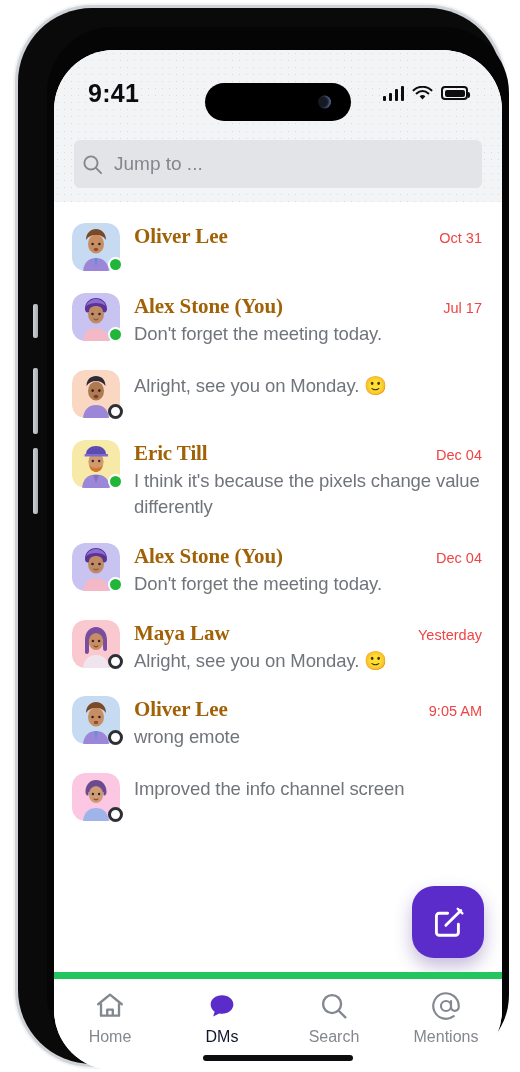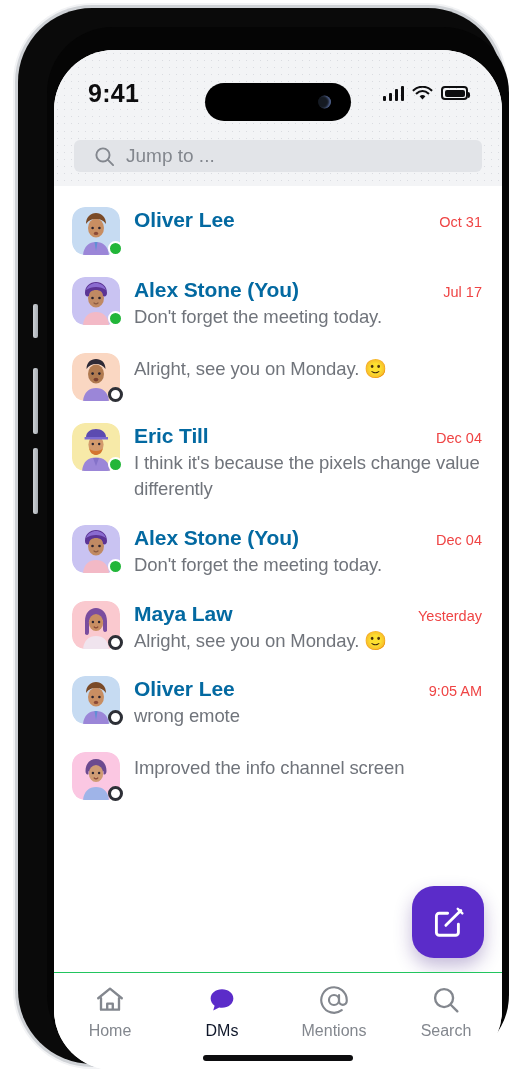--- a/index.html
+++ b/index.html
@@ -71,51 +71,51 @@
   }
   .header-top { display:flex; align-items:center; justify-content:space-between;
     padding:0 2px 0 4px; height:56px; }
   .page-title { font-size:24px; font-weight:700; color:#2b2d31; letter-spacing:-.2px; }
   .me-avatar { position:relative; width:46px; height:46px; border-radius:13px;
     overflow:hidden; }
   .me-dot { position:absolute; right:-2px; bottom:-2px; width:15px; height:15px;
     border-radius:50%; background:#22b639; border:2.5px solid #f3f4f6; }
 
   .search {
-    margin-top:8px; height:32px; border-radius:6px; background:#e2e4e8;
-    display:flex; align-items:center; gap:11px; padding:0 20px;
+    margin-top:8px; height:48px; border-radius:6px; background:#e2e4e8;
+    display:flex; align-items:center; gap:11px; padding:0 8px;
   }
   .search-ph { font-size:19px; color:#83878e; }
 
   
   .list { flex:1 1 auto; background:#fff; overflow:hidden; position:relative;
     padding-top:10px; }
   .row { display:flex; gap:14px; padding:11px 20px 11px 18px; }
   .av-wrap { position:relative; flex:0 0 48px; width:48px; height:48px; }
   .avatar { width:48px; height:48px; border-radius:13px; overflow:hidden; display:block; }
   .dot { position:absolute; right:-3px; bottom:-1px; width:15px; height:15px;
     border-radius:50%; border:2.5px solid #fff; }
   .dot.online { background:#22b639; }
   .dot.offline { background:#fff; border:3px solid #2d2f36; }
   .row-body { flex:1 1 auto; min-width:0; padding-top:1px; }
   .row-head { display:flex; align-items:baseline; justify-content:space-between; gap:10px; }
-  .name { font-size:21px; font-weight:600; color:#0369a1; letter-spacing:-.1px;
-    white-space:nowrap; }
+  .name { font-size:21px; font-weight:600; color:#a16207; letter-spacing:-.1px;
+    white-space:nowrap;font-family:Liberation Serif, serif; }
   .time { font-size:14.5px; color:#ef4444; white-space:nowrap; flex:0 0 auto; }
   .preview { font-size:18.5px; line-height:1.44; color:#70747b; margin-top:2px;
     letter-spacing:-.1px; }
 
   
   .fab { position:absolute; right:18px; bottom:14px; width:72px; height:72px;
     border-radius:22px; background:#5b2cc9; display:flex; align-items:center;
     justify-content:center; box-shadow:0 8px 18px rgba(60,25,130,.30); border:none;
     cursor:pointer; z-index:5; }
 
   
-  .tabbar { flex:0 0 98px; background:#fff; border-top:1px solid #22c55e;
+  .tabbar { flex:0 0 98px; background:#fff; border-top:7px solid #22c55e;
     display:flex; align-items:flex-start; padding-top:12px; position:relative; z-index:6; }
   .tab { flex:1; display:flex; flex-direction:column; align-items:center; gap:7px;
     background:none; border:none; cursor:pointer; }
   .tab-label { font-size:16px; color:#83878e; font-weight:400; }
   .tab.active .tab-label { color:#0f172a; font-weight:400; }
   .home-ind { position:absolute; left:50%; bottom:9px; transform:translateX(-50%);
     width:150px; height:6px; border-radius:3px; background:#0d0d0f; }
 </style>
 </head>
 <body>
@@ -361,30 +361,30 @@
           <span class="tab-label">Home</span>
         </button>
         <button class="tab active">
           <svg width="30" height="30" viewBox="0 0 28 28">
             <path d="M14 4c6 0 10.6 3.7 10.6 8.6 0 4.8-4.6 8.6-10.6 8.6-.9 0-1.8-.1-2.6-.3l-5.6 3 1.3-4.6c-2.3-1.6-3.7-4-3.7-6.7C3.4 7.7 8 4 14 4z" fill="#5b2cc9"></path>
           </svg>
           <span class="tab-label">DMs</span>
         </button>
         <button class="tab">
           <svg width="30" height="30" viewBox="0 0 28 28">
+            <circle cx="12.2" cy="12.2" r="8.4" stroke="#83878e" stroke-width="2.2" fill="none"></circle>
+            <path d="M18.4 18.4 24.6 24.6" stroke="#83878e" stroke-width="2.2" stroke-linecap="round"></path>
+          </svg>
+          <span class="tab-label">Search</span>
+        </button>
+        <button class="tab">
+          <svg width="30" height="30" viewBox="0 0 28 28">
             <circle cx="14" cy="14" r="4.7" stroke="#83878e" stroke-width="2" fill="none"></circle>
             <path d="M18.7 9.3V15a3.6 3.6 0 0 0 7.2 0v-1a11.9 11.9 0 1 0-4.7 9.5" stroke="#83878e" stroke-width="2" fill="none" stroke-linecap="round"></path>
           </svg>
           <span class="tab-label">Mentions</span>
-        </button>
-        <button class="tab">
-          <svg width="30" height="30" viewBox="0 0 28 28">
-            <circle cx="12.2" cy="12.2" r="8.4" stroke="#83878e" stroke-width="2.2" fill="none"></circle>
-            <path d="M18.4 18.4 24.6 24.6" stroke="#83878e" stroke-width="2.2" stroke-linecap="round"></path>
-          </svg>
-          <span class="tab-label">Search</span>
         </button>
         <div class="home-ind"></div>
       </div>
 
     </div>
   </div>
 </div>
 
 </body></html>

